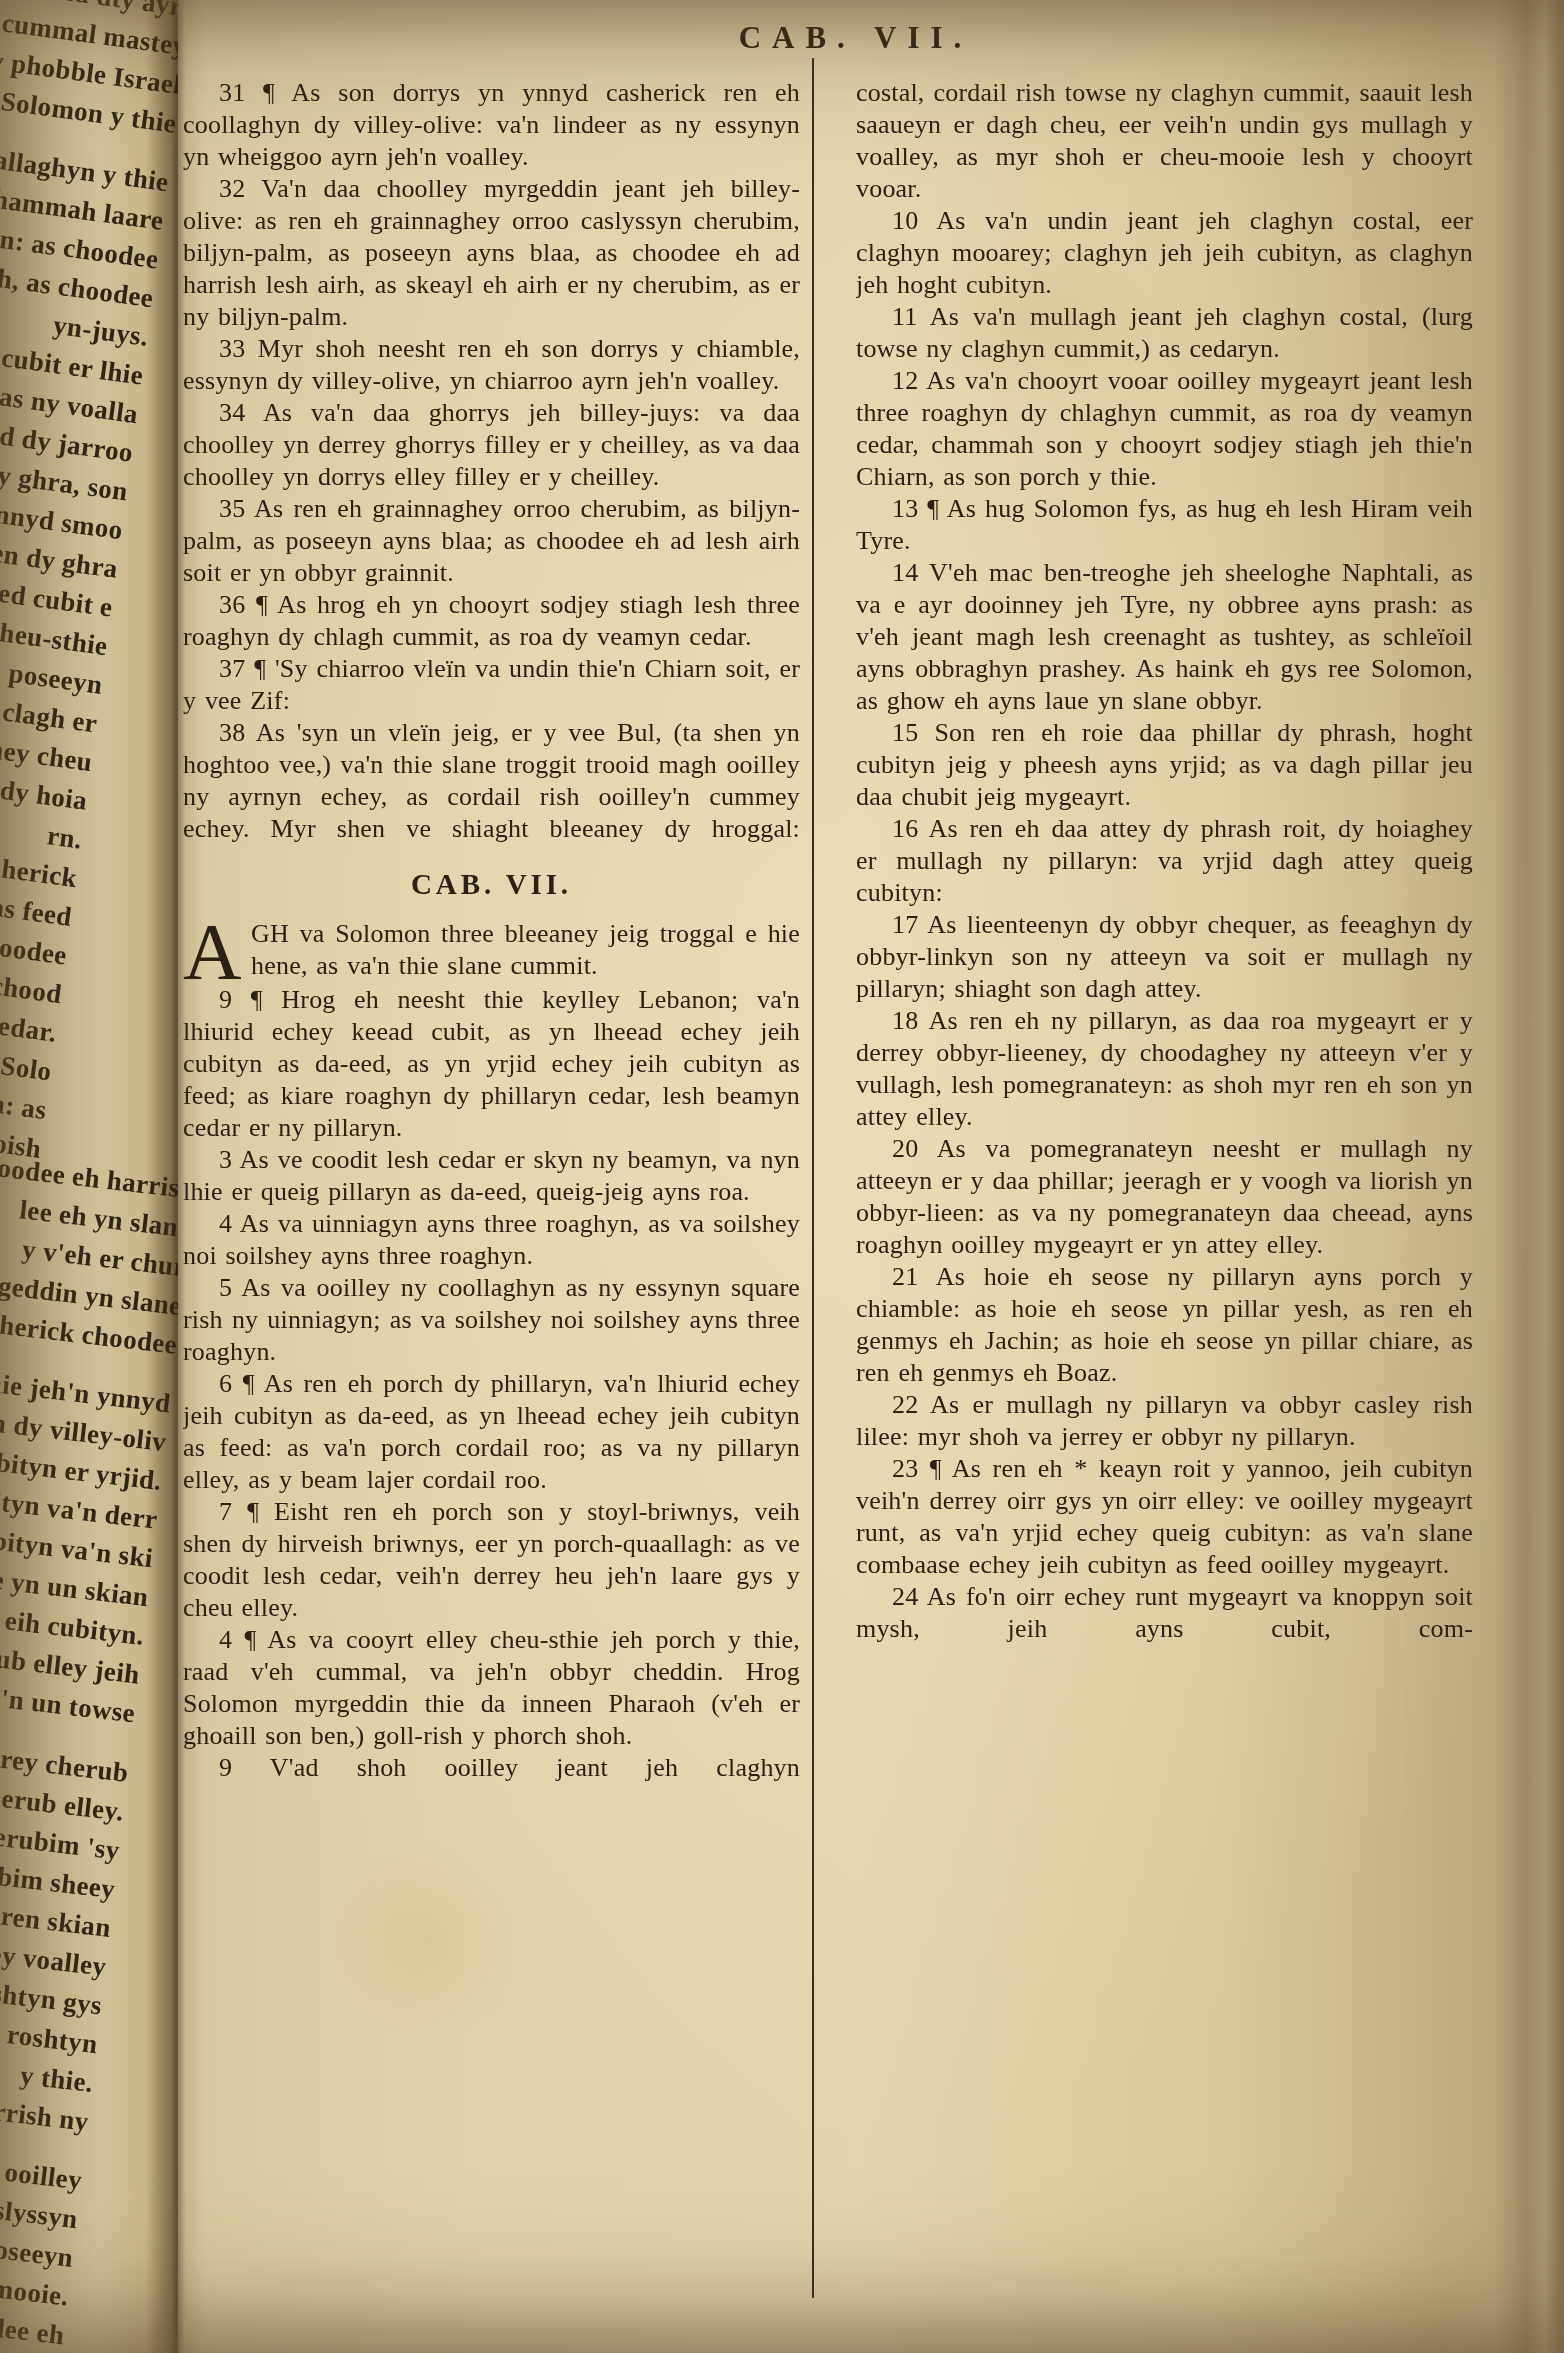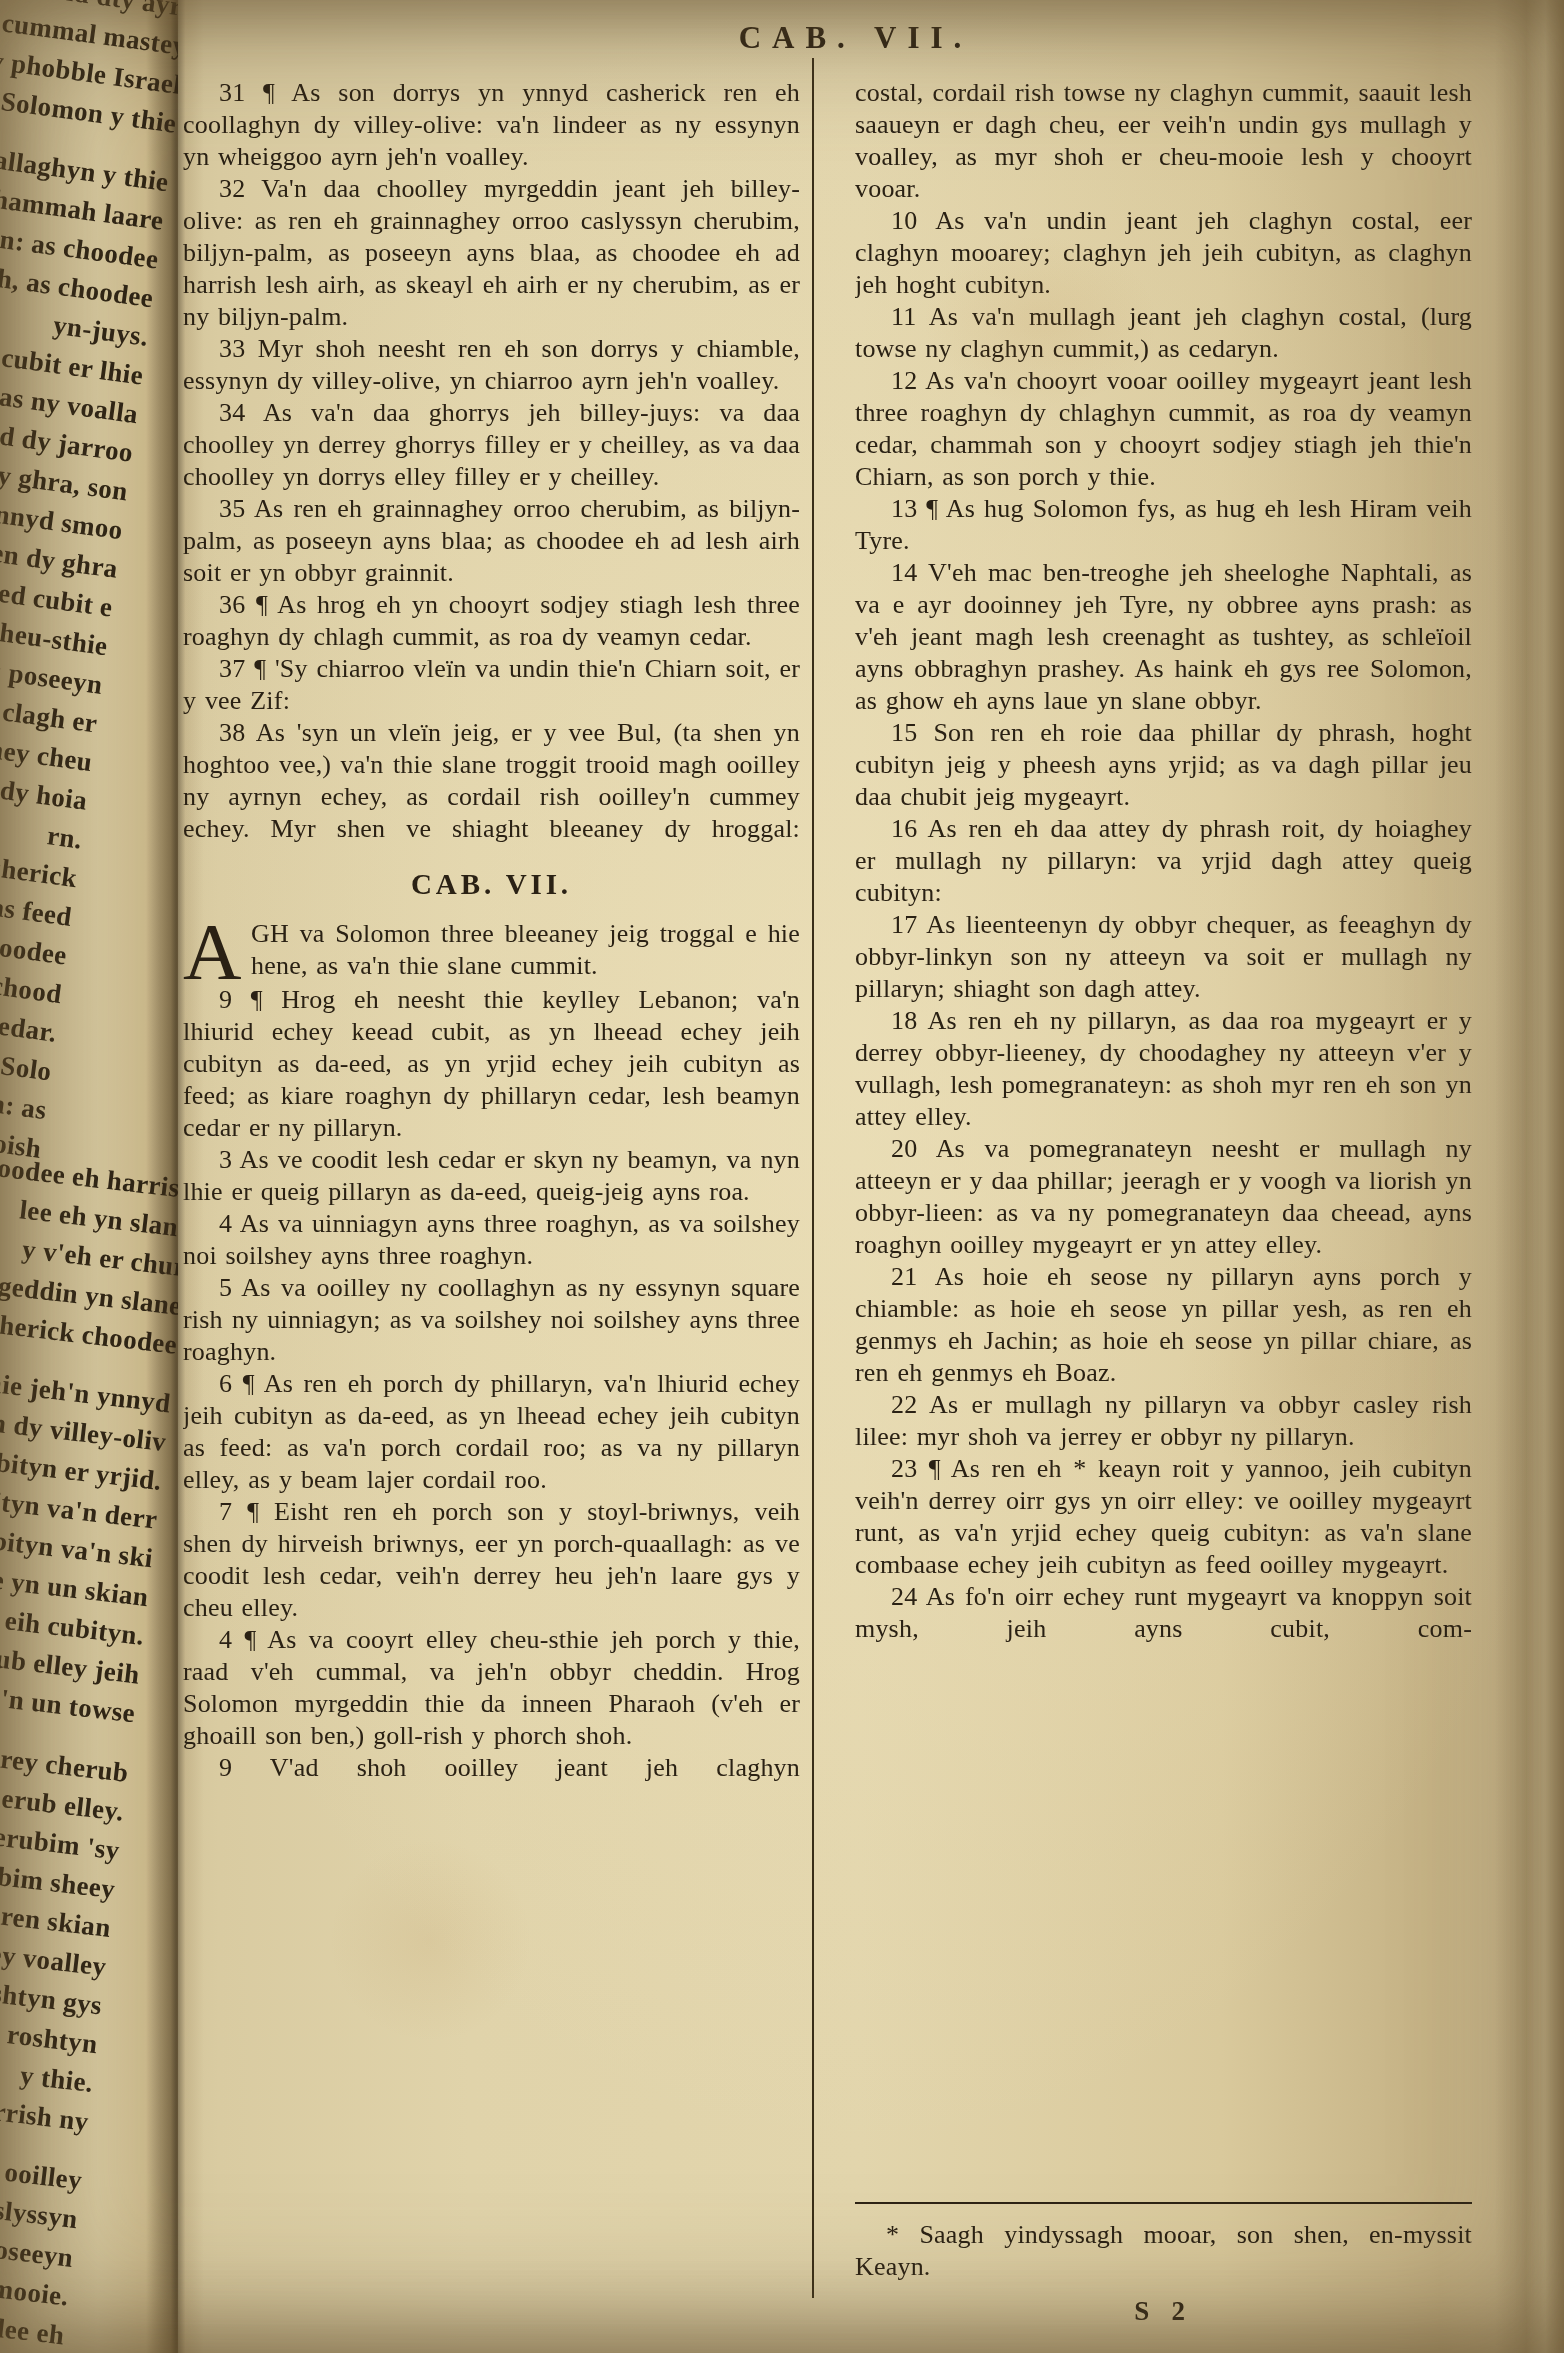--- a/index.html
+++ b/index.html
@@ -29,21 +29,21 @@
   .edge-block p{margin:0;white-space:nowrap;text-align:right;}
   .edge-block p.edge-gap{height:20.3px;}
   .gutter{position:absolute;left:146px;top:0;width:58px;height:2354px;pointer-events:none;
     background:linear-gradient(90deg,rgba(70,52,28,0) 0%,rgba(70,52,28,.38) 42%,rgba(45,33,16,.5) 52%,rgba(130,105,62,.18) 68%,rgba(0,0,0,0) 100%);}
   .right-edge{position:absolute;right:0;top:0;width:70px;height:2354px;pointer-events:none;
     background:linear-gradient(90deg,rgba(0,0,0,0) 0%,rgba(110,88,50,.25) 45%,rgba(226,212,168,.45) 72%,rgba(120,96,56,.4) 100%);}
 
   
   .main{position:absolute;left:183px;top:20.3px;width:1290px;}
   .header{text-align:center;padding-left:55px;font-size:31px;letter-spacing:11px;font-weight:bold;margin:0 0 20.3px 0;}
-  .columns{display:flex;}
+  .columns{display:flex;justify-content:space-between;}
   .column{width:617px;height:2250px;overflow:hidden;display:flex;flex-direction:column;}
   .col-gap{width:55px;flex:none;}
   .divider{position:absolute;left:812px;top:58px;width:2.3px;height:2240px;background:#392e18;}
 
   p.verse,p.continuation,p.footnote{
     margin:0;font-size:26px;line-height:32px;text-align:justify;
     letter-spacing:0.2px;word-spacing:2px;}
   p.verse{text-indent:36px;}
   .verses-wrap p:last-child{text-align-last:justify;}
   .chapter-heading{margin:23.5px 0 17px 0;text-align:center;font-size:29px;font-weight:bold;letter-spacing:3.9px;}
@@ -177,25 +177,20 @@
             <p class="verse">16 As ren eh daa attey dy phrash roit, dy hoiaghey er mullagh ny pillaryn: va yrjid dagh attey queig cubityn:</p>
             <p class="verse">17 As lieenteenyn dy obbyr chequer, as feeaghyn dy obbyr-linkyn son ny atteeyn va soit er mullagh ny pillaryn; shiaght son dagh attey.</p>
             <p class="verse">18 As ren eh ny pillaryn, as daa roa mygeayrt er y derrey obbyr-lieeney, dy choodaghey ny atteeyn v'er y vullagh, lesh pomegranateyn: as shoh myr ren eh son yn attey elley.</p>
             <p class="verse">20 As va pomegranateyn neesht er mullagh ny atteeyn er y daa phillar; jeeragh er y voogh va liorish yn obbyr-lieen: as va ny pomegranateyn daa cheead, ayns roaghyn ooilley mygeayrt er yn attey elley.</p>
             <p class="verse">21 As hoie eh seose ny pillaryn ayns porch y chiamble: as hoie eh seose yn pillar yesh, as ren eh genmys eh Jachin; as hoie eh seose yn pillar chiare, as ren eh genmys eh Boaz.</p>
             <p class="verse">22 As er mullagh ny pillaryn va obbyr casley rish lilee: myr shoh va jerrey er obbyr ny pillaryn.</p>
             <p class="verse">23 ¶ As ren eh * keayn roit y yannoo, jeih cubityn veih'n derrey oirr gys yn oirr elley: ve ooilley mygeayrt runt, as va'n yrjid echey queig cubityn: as va'n slane combaase echey jeih cubityn as feed ooilley mygeayrt.</p>
             <p class="verse">24 As fo'n oirr echey runt mygeayrt va knoppyn soit mysh, jeih ayns cubit, com-</p>
           </div>
 
-        <div class="footnote-block">
-          <hr class="footnote-rule">
-          <p class="footnote">* Saagh yindyssagh mooar, son shen, en-myssit Keayn.</p>
-          <div class="signature">S 2</div>
-        </div>
       </div>
     </div>
   </div>
 
   <div class="divider"></div>
 
   <div class="stain stain1"></div>
   <div class="stain stain2"></div>
   <div class="stain stain3"></div>
   <div class="right-edge"></div>

